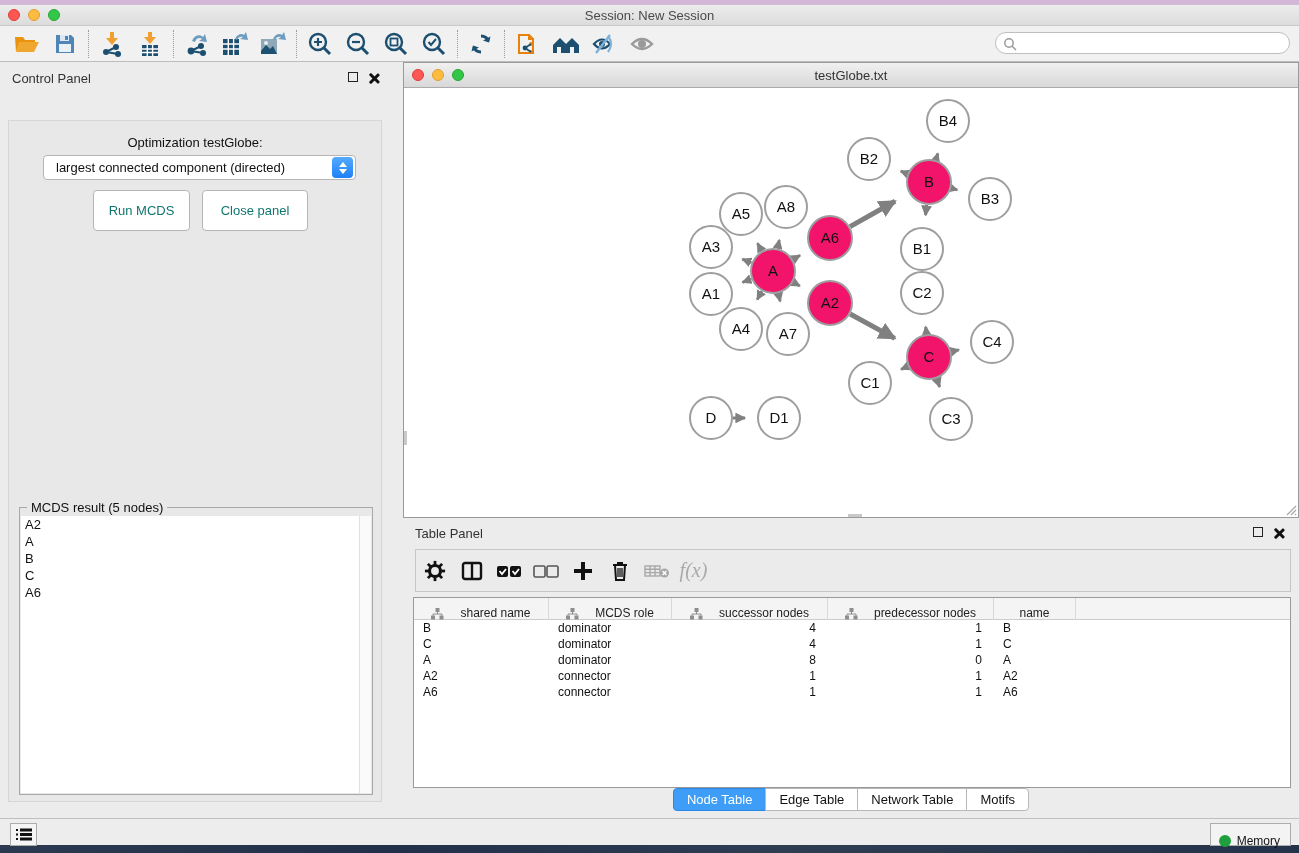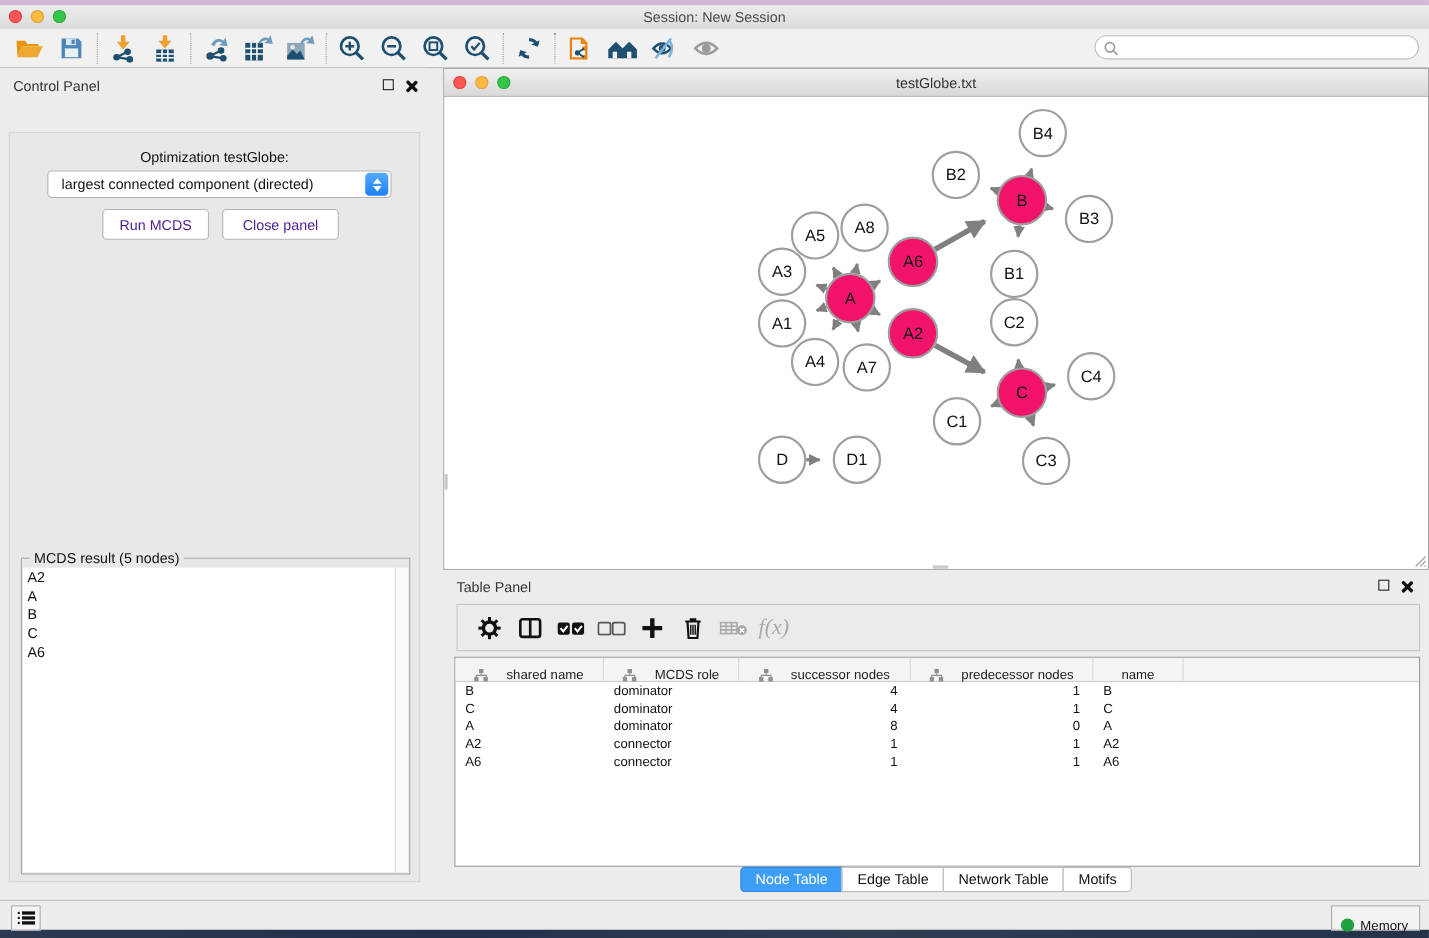--- a/index.html
+++ b/index.html
@@ -51,22 +51,22 @@
     background:#E8E8E8; border:1px solid #D6D6D6; }
   #opt-label { position:absolute; left:0; right:0; top:14px; text-align:center; font-size:13px; color:#111; }
   #criterion-select { position:absolute; left:34px; top:34px; width:313px; height:25px;
     background:#FFF; border:1px solid #B5B5B5; border-radius:4px; font-size:13px; color:#111;
     display:flex; align-items:center; padding-left:12px; }
   #criterion-stepper { position:absolute; right:2px; top:1px; width:21px; height:21px; border-radius:4px;
     background:linear-gradient(#55AAFD,#1E80F8); display:flex; flex-direction:column;
     align-items:center; justify-content:center; gap:2px; }
   .chev-up { width:0; height:0; border-left:4px solid transparent; border-right:4px solid transparent; border-bottom:5px solid #FFF; }
   .chev-dn { width:0; height:0; border-left:4px solid transparent; border-right:4px solid transparent; border-top:5px solid #FFF; }
-  .cp-btn { position:absolute; top:69px; height:28px; background:#FFF; border:1px solid #B5B5B5;
-    border-radius:4px; font-size:13px; color:#4c1d95; display:flex; align-items:center; justify-content:center; }
+  .cp-btn { position:absolute; top:69px; height:41px; background:#FFF; border:1px solid #B5B5B5;
+    border-radius:4px; font-size:13px; color:#0f766e; display:flex; align-items:center; justify-content:center; }
   #run-btn { left:84px; width:97px; }
   #closepanel-btn { left:193px; width:106px; }
 
   #result-group { position:absolute; left:10px; top:386px; width:354px; height:288px;
     border:1px solid #A8A8A8; }
   #result-legend { position:absolute; left:7px; top:-8px; background:#E8E8E8; padding:0 4px; font-size:13px; color:#111; }
   #result-list { position:absolute; left:1px; top:8px; right:13px; bottom:1px; background:#FFF; overflow:hidden; }
   #result-scroll { position:absolute; right:1px; top:8px; width:12px; bottom:1px; background:#FAFAFA; border-left:1px solid #E0E0E0; }
   .result-item { font-size:13px; color:#111; padding:1px 4px; line-height:15px; }
 
@@ -80,21 +80,21 @@
   #net-canvas { position:absolute; left:0; top:26px; right:0; bottom:0; background:#FFF; }
   #resize-grip { position:absolute; right:1px; bottom:1px; }
   .scroll-stub-v { position:absolute; left:0; top:342px; width:3px; height:14px; background:#C9C9C9; }
   .scroll-stub-h { position:absolute; left:444px; bottom:0; width:14px; height:3px; background:#C9C9C9; }
 
   
   #table-panel { left:403px; top:520px; width:896px; height:298px; background:#ECECEC; }
   #table-panel-header { position:absolute; left:12px; top:6px; font-size:13px; color:#333; }
   #table-panel .panel-wctl { right:14px; top:7px; }
   #table-toolbar { position:absolute; left:12px; top:29px; width:876px; height:43px;
-    background:#EBEBEB; border:1px solid #C6C6C6; display:flex; align-items:center; padding-left:10px; }
+    background:#EBEBEB; border:1px solid #C6C6C6; display:flex; align-items:center; }
   .tt-icon { width:37px; height:32px; display:flex; align-items:center; justify-content:center; }
   #fx-icon { font-family:"Liberation Serif", serif; font-style:italic; font-size:20px; color:#A9A9A9; }
 
   #node-table { position:absolute; left:10px; top:77px; width:878px; height:191px;
     background:#FFF; border:1px solid #999; overflow:hidden; }
   #table-header { position:absolute; left:0; top:0; right:0; height:22px; background:#F4F4F4;
     border-bottom:1px solid #CCC; }
   .th-cell { position:absolute; top:0; height:22px; display:flex; align-items:flex-end;
     justify-content:center; gap:16px; font-size:12px; color:#222; border-right:1px solid #D8D8D8; }
   #table-rows { position:absolute; left:0; top:22px; right:0; }

